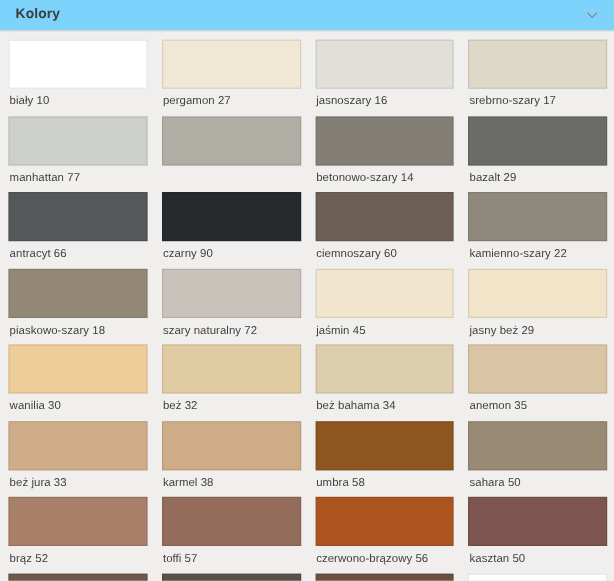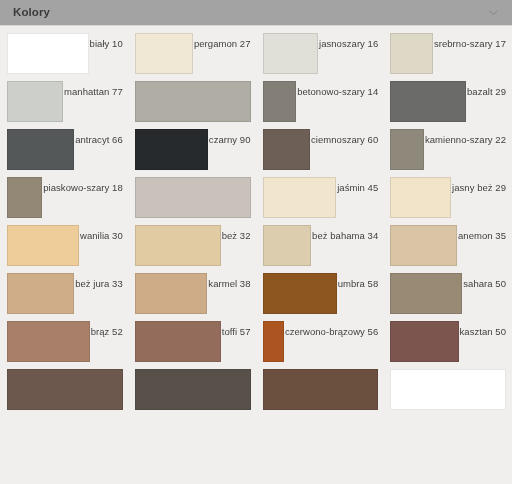--- a/index.html
+++ b/index.html
@@ -16,21 +16,21 @@
   .panel {
     width: 512px;
     height: 484px;
     background: #f0efed;
     display: flex;
     flex-direction: column;
   }
   .panel-header {
     height: 26px;
     min-height: 26px;
-    background: #a3a3a3;
+    background: #7dd3fc;
     border-bottom: 1px solid #d7d6d3;
     display: flex;
     align-items: center;
     justify-content: space-between;
     padding: 0 12px 0 13px;
     box-sizing: border-box;
   }
   .panel-title {
     font-size: 11.5px;
     font-weight: bold;
@@ -50,21 +50,21 @@
     display: grid;
     grid-template-columns: repeat(4, 1fr);
     column-gap: 12px;
     row-gap: 0px;
     padding: 7px 6px 0 7px;
     box-sizing: border-box;
     align-content: start;
   }
   .swatch-cell {
     display: flex;
-    flex-direction: row;
+    flex-direction: column;
     margin-bottom: 7px;
   }
   .swatch-chip {
     height: 41px;
     width: 100%;
     border: 1px solid rgba(0,0,0,0.10);
     box-sizing: border-box;
   }
   .swatch-label {
     font-size: 9.5px;
@@ -136,20 +136,21 @@
       <div class="swatch-cell">
         <div class="swatch-chip" style="background: rgb(143, 137, 124);"></div>
         <div class="swatch-label">kamienno-szary 22</div>
       </div>
       <div class="swatch-cell">
         <div class="swatch-chip" style="background: rgb(147, 136, 118);"></div>
         <div class="swatch-label">piaskowo-szary 18</div>
       </div>
       <div class="swatch-cell">
         <div class="swatch-chip" style="background: rgb(200, 194, 187);"></div>
+        <div class="swatch-label">szary naturalny 72</div>
       </div>
       <div class="swatch-cell">
         <div class="swatch-chip" style="background: rgb(241, 229, 206);"></div>
         <div class="swatch-label">jaśmin 45</div>
       </div>
       <div class="swatch-cell">
         <div class="swatch-chip" style="background: rgb(242, 228, 201);"></div>
         <div class="swatch-label">jasny beż 29</div>
       </div>
       <div class="swatch-cell">

